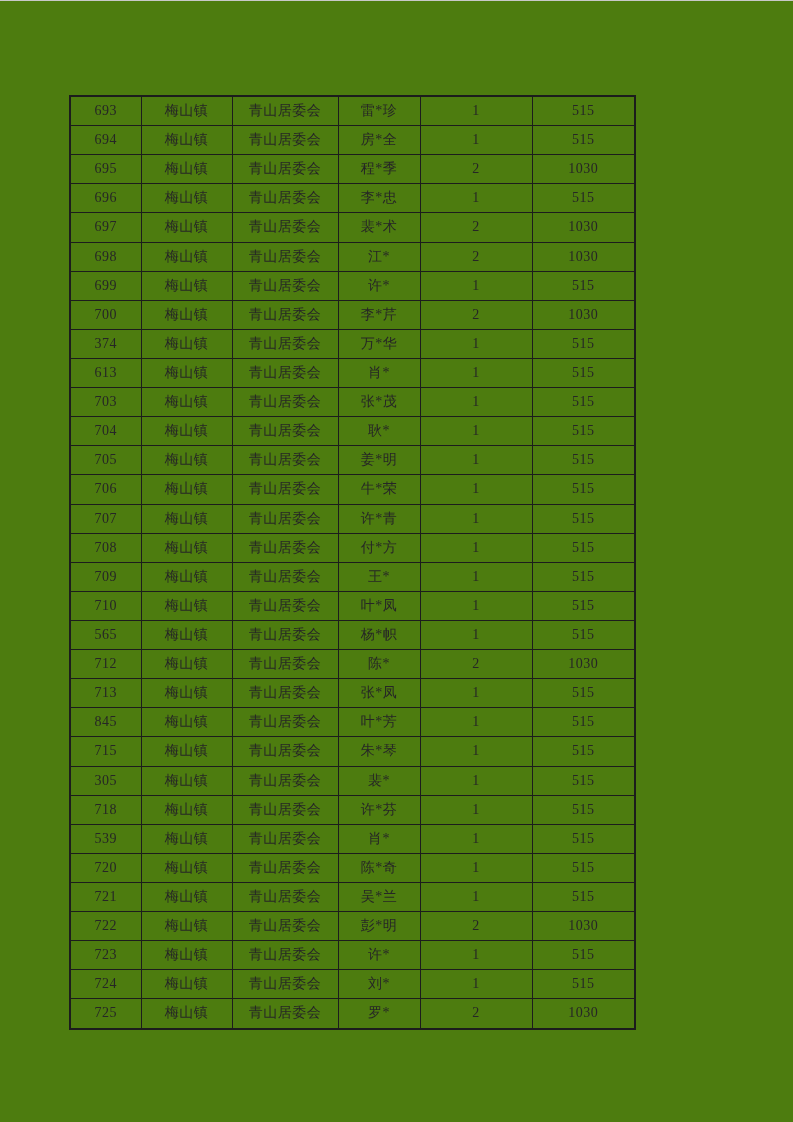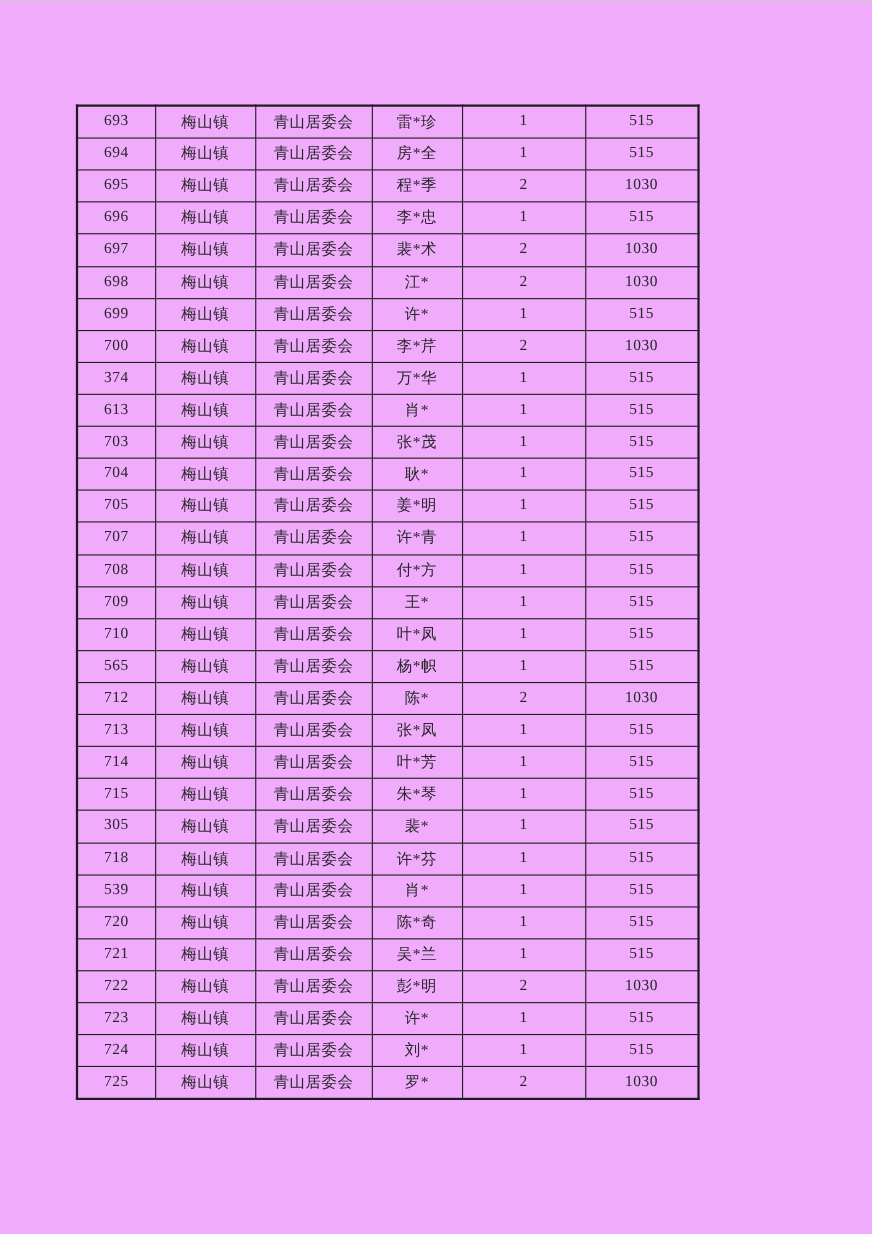--- a/index.html
+++ b/index.html
@@ -12,21 +12,21 @@
     position: relative;
     background: #ffffff;
     font-family: "Liberation Serif", "DejaVu Serif", serif;
     overflow: hidden;
   }
   .page {
     position: absolute;
     left: 0; top: 0;
     width: 793px;
     height: 1122px;
-    background: #f0abfc;
+    background: #4d7c0f;
     border-top: 1px solid #c8c8c8;
     box-sizing: border-box;
   }
   table.roster {
     position: absolute;
     left: 69px;
     top: 94px;
     width: 565px;
     border-collapse: collapse;
     table-layout: fixed;
@@ -163,20 +163,28 @@
   </tr>
         <tr>
     <td>705</td>
     <td>梅山镇</td>
     <td>青山居委会</td>
     <td>姜*明</td>
     <td>1</td>
     <td>515</td>
   </tr>
         <tr>
+    <td>706</td>
+    <td>梅山镇</td>
+    <td>青山居委会</td>
+    <td>牛*荣</td>
+    <td>1</td>
+    <td>515</td>
+  </tr>
+        <tr>
     <td>707</td>
     <td>梅山镇</td>
     <td>青山居委会</td>
     <td>许*青</td>
     <td>1</td>
     <td>515</td>
   </tr>
         <tr>
     <td>708</td>
     <td>梅山镇</td>
@@ -219,21 +227,21 @@
   </tr>
         <tr>
     <td>713</td>
     <td>梅山镇</td>
     <td>青山居委会</td>
     <td>张*凤</td>
     <td>1</td>
     <td>515</td>
   </tr>
         <tr>
-    <td>714</td>
+    <td>845</td>
     <td>梅山镇</td>
     <td>青山居委会</td>
     <td>叶*芳</td>
     <td>1</td>
     <td>515</td>
   </tr>
         <tr>
     <td>715</td>
     <td>梅山镇</td>
     <td>青山居委会</td>

